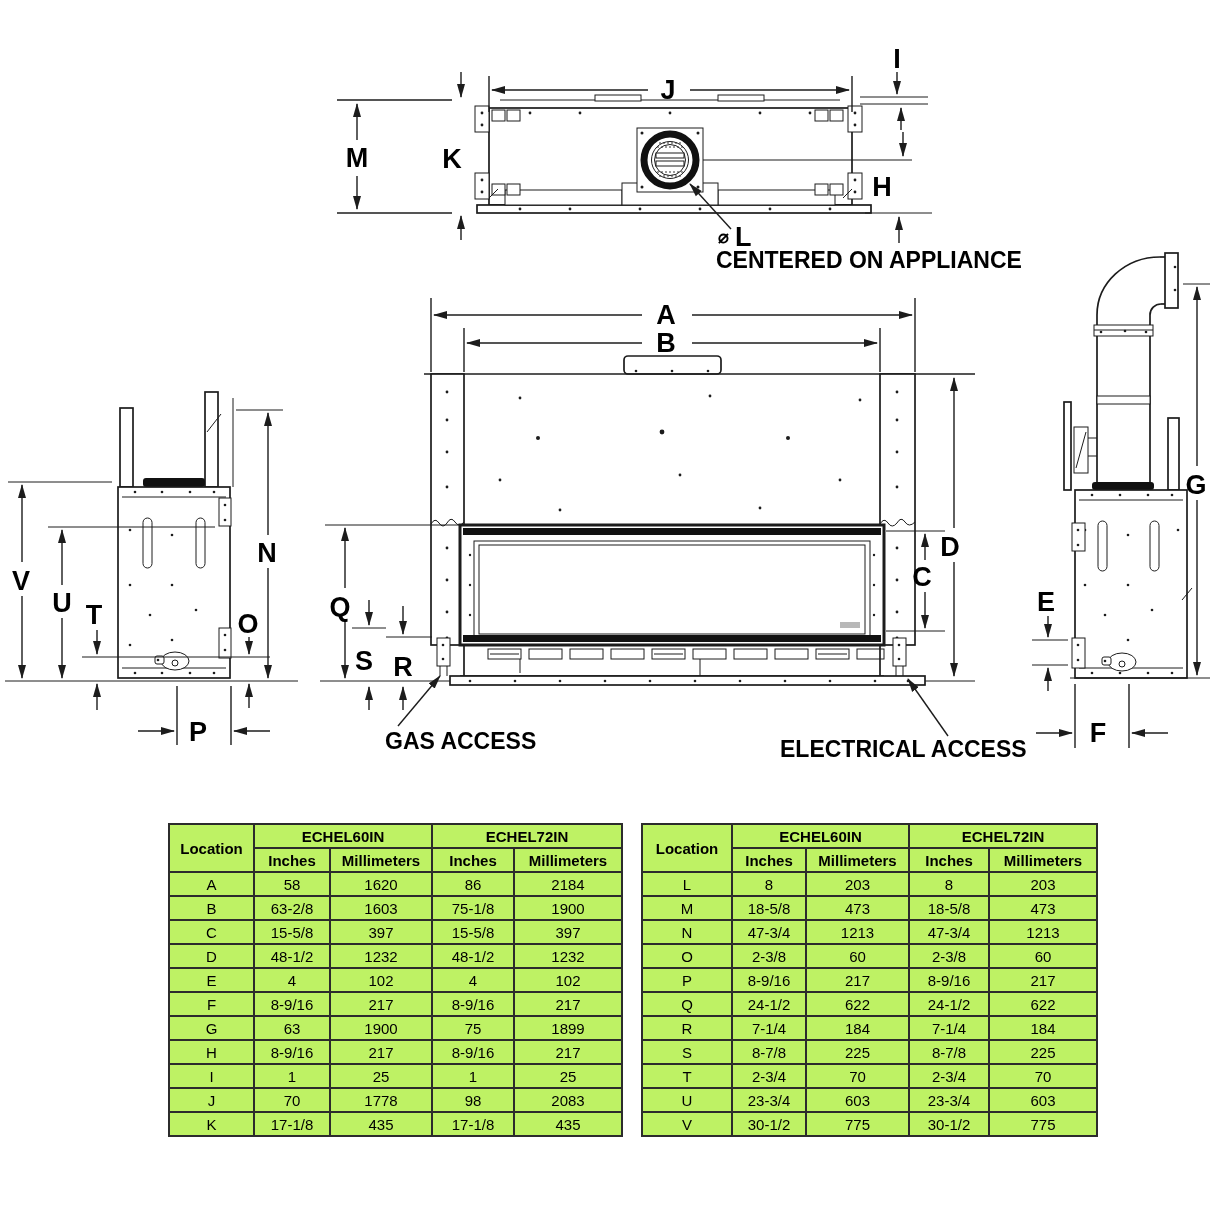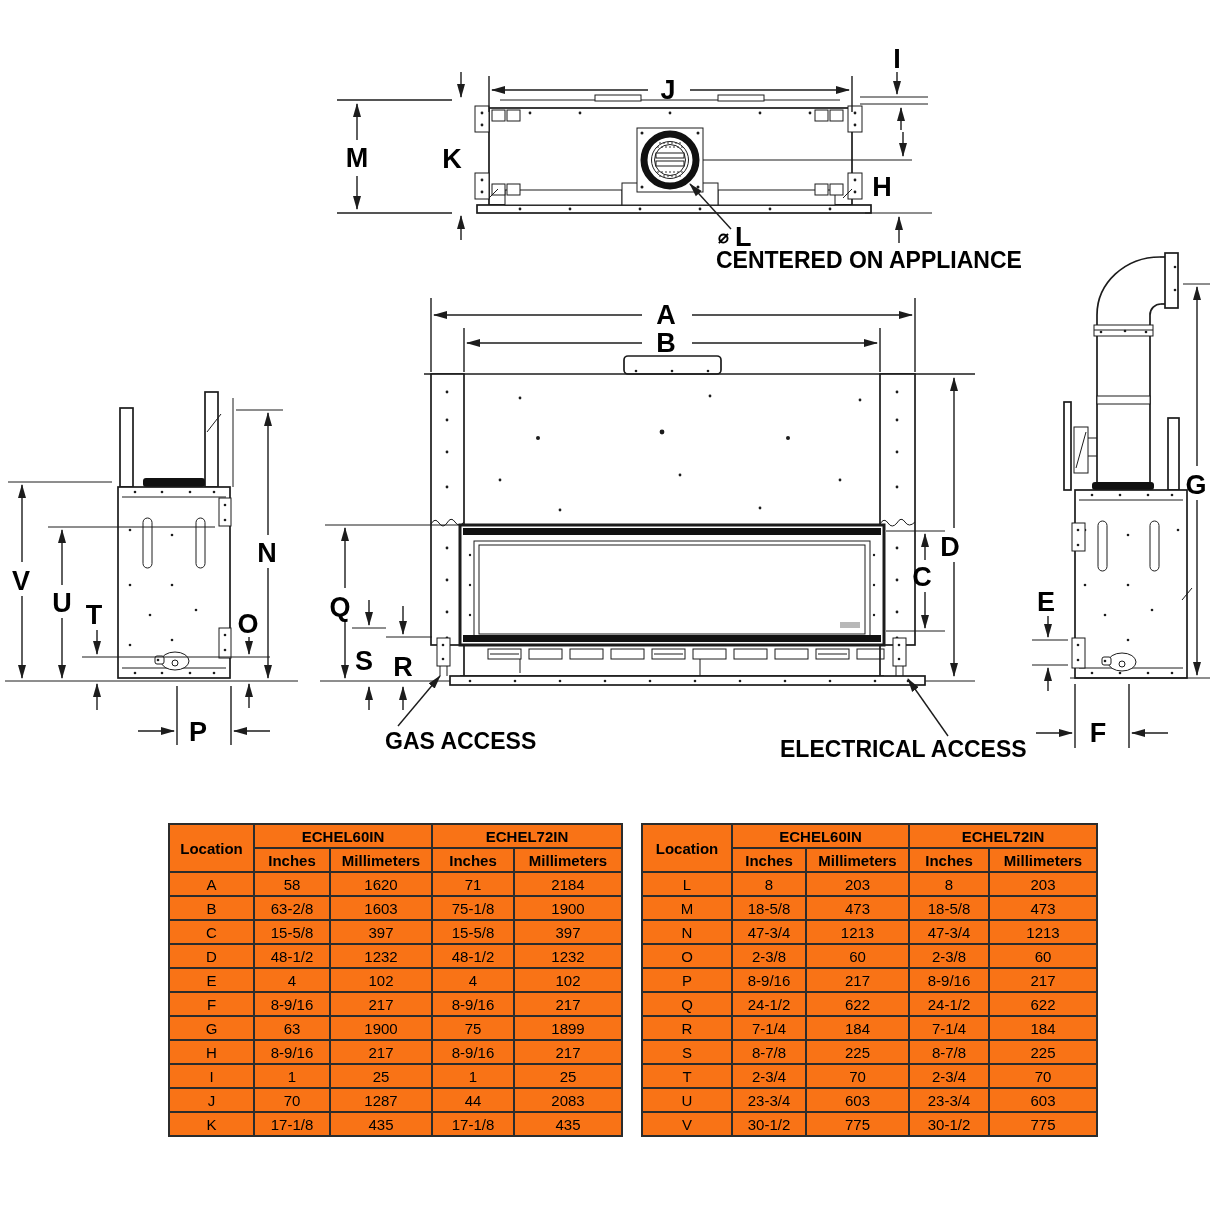--- a/index.html
+++ b/index.html
@@ -10,21 +10,21 @@
   .dim{font-size:27px;}
   .sym{font-size:18px;}
   .note{font-size:23px;}
   .ln{stroke:#1c1c1c;stroke-width:1.7;fill:none;}
   .thin{stroke:#1c1c1c;stroke-width:1;fill:none;}
   .dimln{stroke:#1c1c1c;stroke-width:1.4;fill:none;}
   .dark{fill:#111;stroke:none;}
   .dot{fill:#1c1c1c;stroke:none;}
   .wf{fill:#fff;}
   .spec-table{position:absolute;border-collapse:collapse;table-layout:fixed;
-              background:#f97316;font-size:15px;color:#000;}
+              background:#bef264;font-size:15px;color:#000;}
   .spec-table th,.spec-table td{border:2px solid #2c2c2c;text-align:center;
               vertical-align:middle;padding:0;height:22px;overflow:hidden;}
   .spec-table th{font-weight:bold;}
   .spec-table td{font-weight:normal;}
 </style>
 </head>
 <body>
 
 <div class="page">
 
@@ -464,21 +464,21 @@
       <th>Millimeters</th>
       <th>Inches</th>
       <th>Millimeters</th>
     </tr>
   </thead>
   <tbody>
         <tr>
           <td>A</td>
           <td>58</td>
           <td>1620</td>
-          <td>71</td>
+          <td>86</td>
           <td>2184</td>
         </tr>
         <tr>
           <td>B</td>
           <td>63-2/8</td>
           <td>1603</td>
           <td>75-1/8</td>
           <td>1900</td>
         </tr>
         <tr>
@@ -526,22 +526,22 @@
         <tr>
           <td>I</td>
           <td>1</td>
           <td>25</td>
           <td>1</td>
           <td>25</td>
         </tr>
         <tr>
           <td>J</td>
           <td>70</td>
-          <td>1287</td>
-          <td>44</td>
+          <td>1778</td>
+          <td>98</td>
           <td>2083</td>
         </tr>
         <tr>
           <td>K</td>
           <td>17-1/8</td>
           <td>435</td>
           <td>17-1/8</td>
           <td>435</td>
         </tr>
       </tbody>

